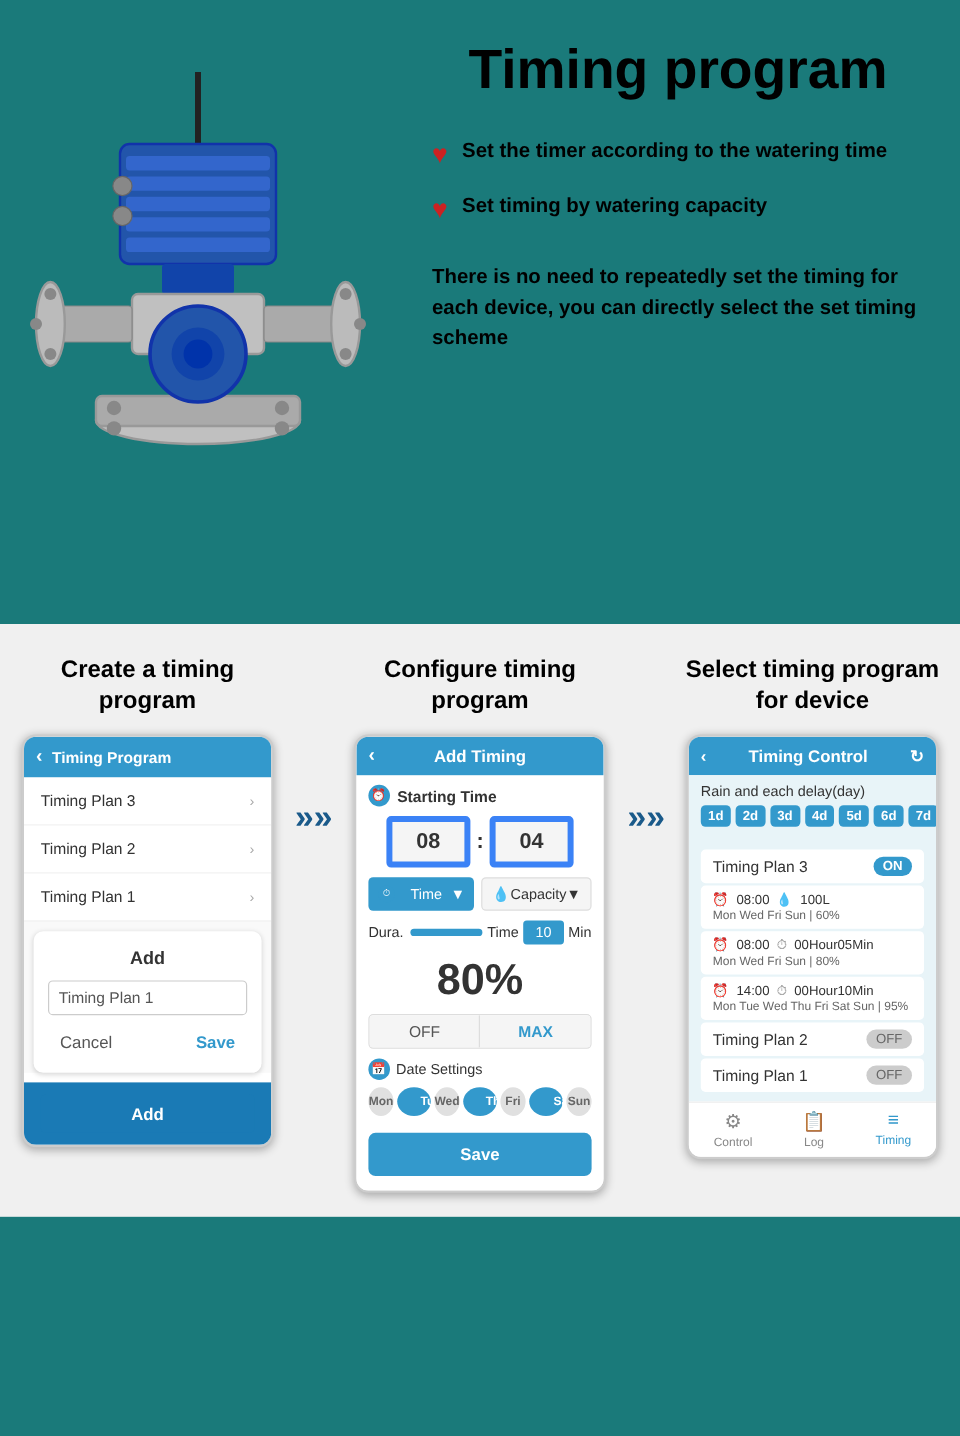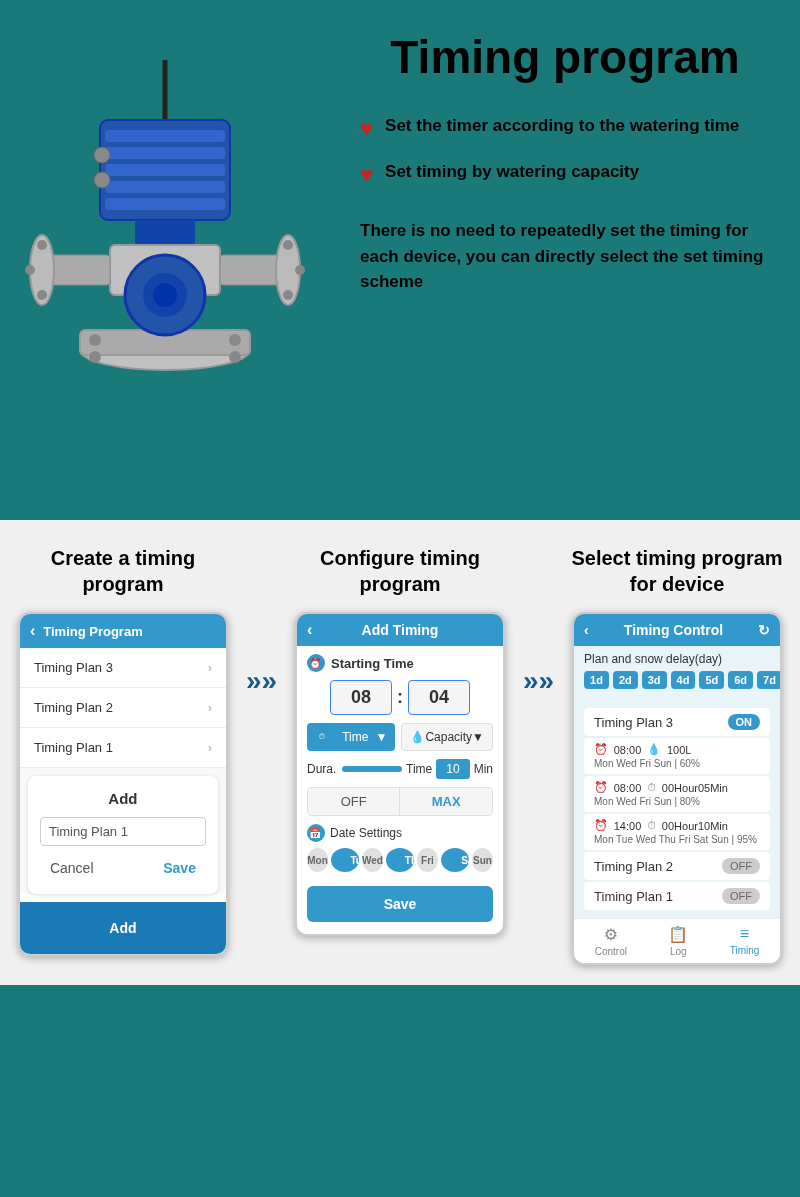--- a/index.html
+++ b/index.html
@@ -272,21 +272,21 @@
     .time-display {
       display: flex;
       align-items: center;
       justify-content: center;
       gap: 5px;
       margin-bottom: 8px;
     }
 
     .time-box {
       background: #f5f5f5;
-      border: 1px solid #3b82f6;
+      border: 5px solid #3b82f6;
       border-radius: 4px;
       padding: 6px 20px;
       font-size: 18px;
       font-weight: bold;
       color: #333;
     }
 
     .time-colon {
       font-size: 18px;
       font-weight: bold;
@@ -717,20 +717,21 @@
         </div>
 
         <div class="dura-row">
           <span class="dura-label">Dura.</span>
           <div class="dura-input"></div>
           <span>Time</span>
           <div class="dura-value">10</div>
           <span>Min</span>
         </div>
 
+        <div class="percent-display">80%</div>
 
         <div class="off-max-row">
           <div class="off-btn">OFF</div>
           <div class="max-btn">MAX</div>
         </div>
 
         <div class="date-section-label">
           <span class="section-icon" style="margin-right:5px;font-size:10px;">📅</span>
           <span>Date Settings</span>
         </div>
@@ -757,21 +758,21 @@
   <div class="app-column">
     <div class="column-title">Select timing program for device</div>
 
     <div class="phone-mockup">
       <div class="phone3-header">
         <span>‹</span>
         <span>Timing Control</span>
         <span>↻</span>
       </div>
       <div class="phone3-body">
-        <div class="rain-delay-label">Plan and snow delay(day)</div>
+        <div class="rain-delay-label">Rain and each delay(day)</div>
 
         <div class="day-selector">
           <div class="day-sel-btn">1d</div>
           <div class="day-sel-btn">2d</div>
           <div class="day-sel-btn">3d</div>
           <div class="day-sel-btn">4d</div>
           <div class="day-sel-btn">5d</div>
           <div class="day-sel-btn">6d</div>
           <div class="day-sel-btn">7d</div>
         </div>

